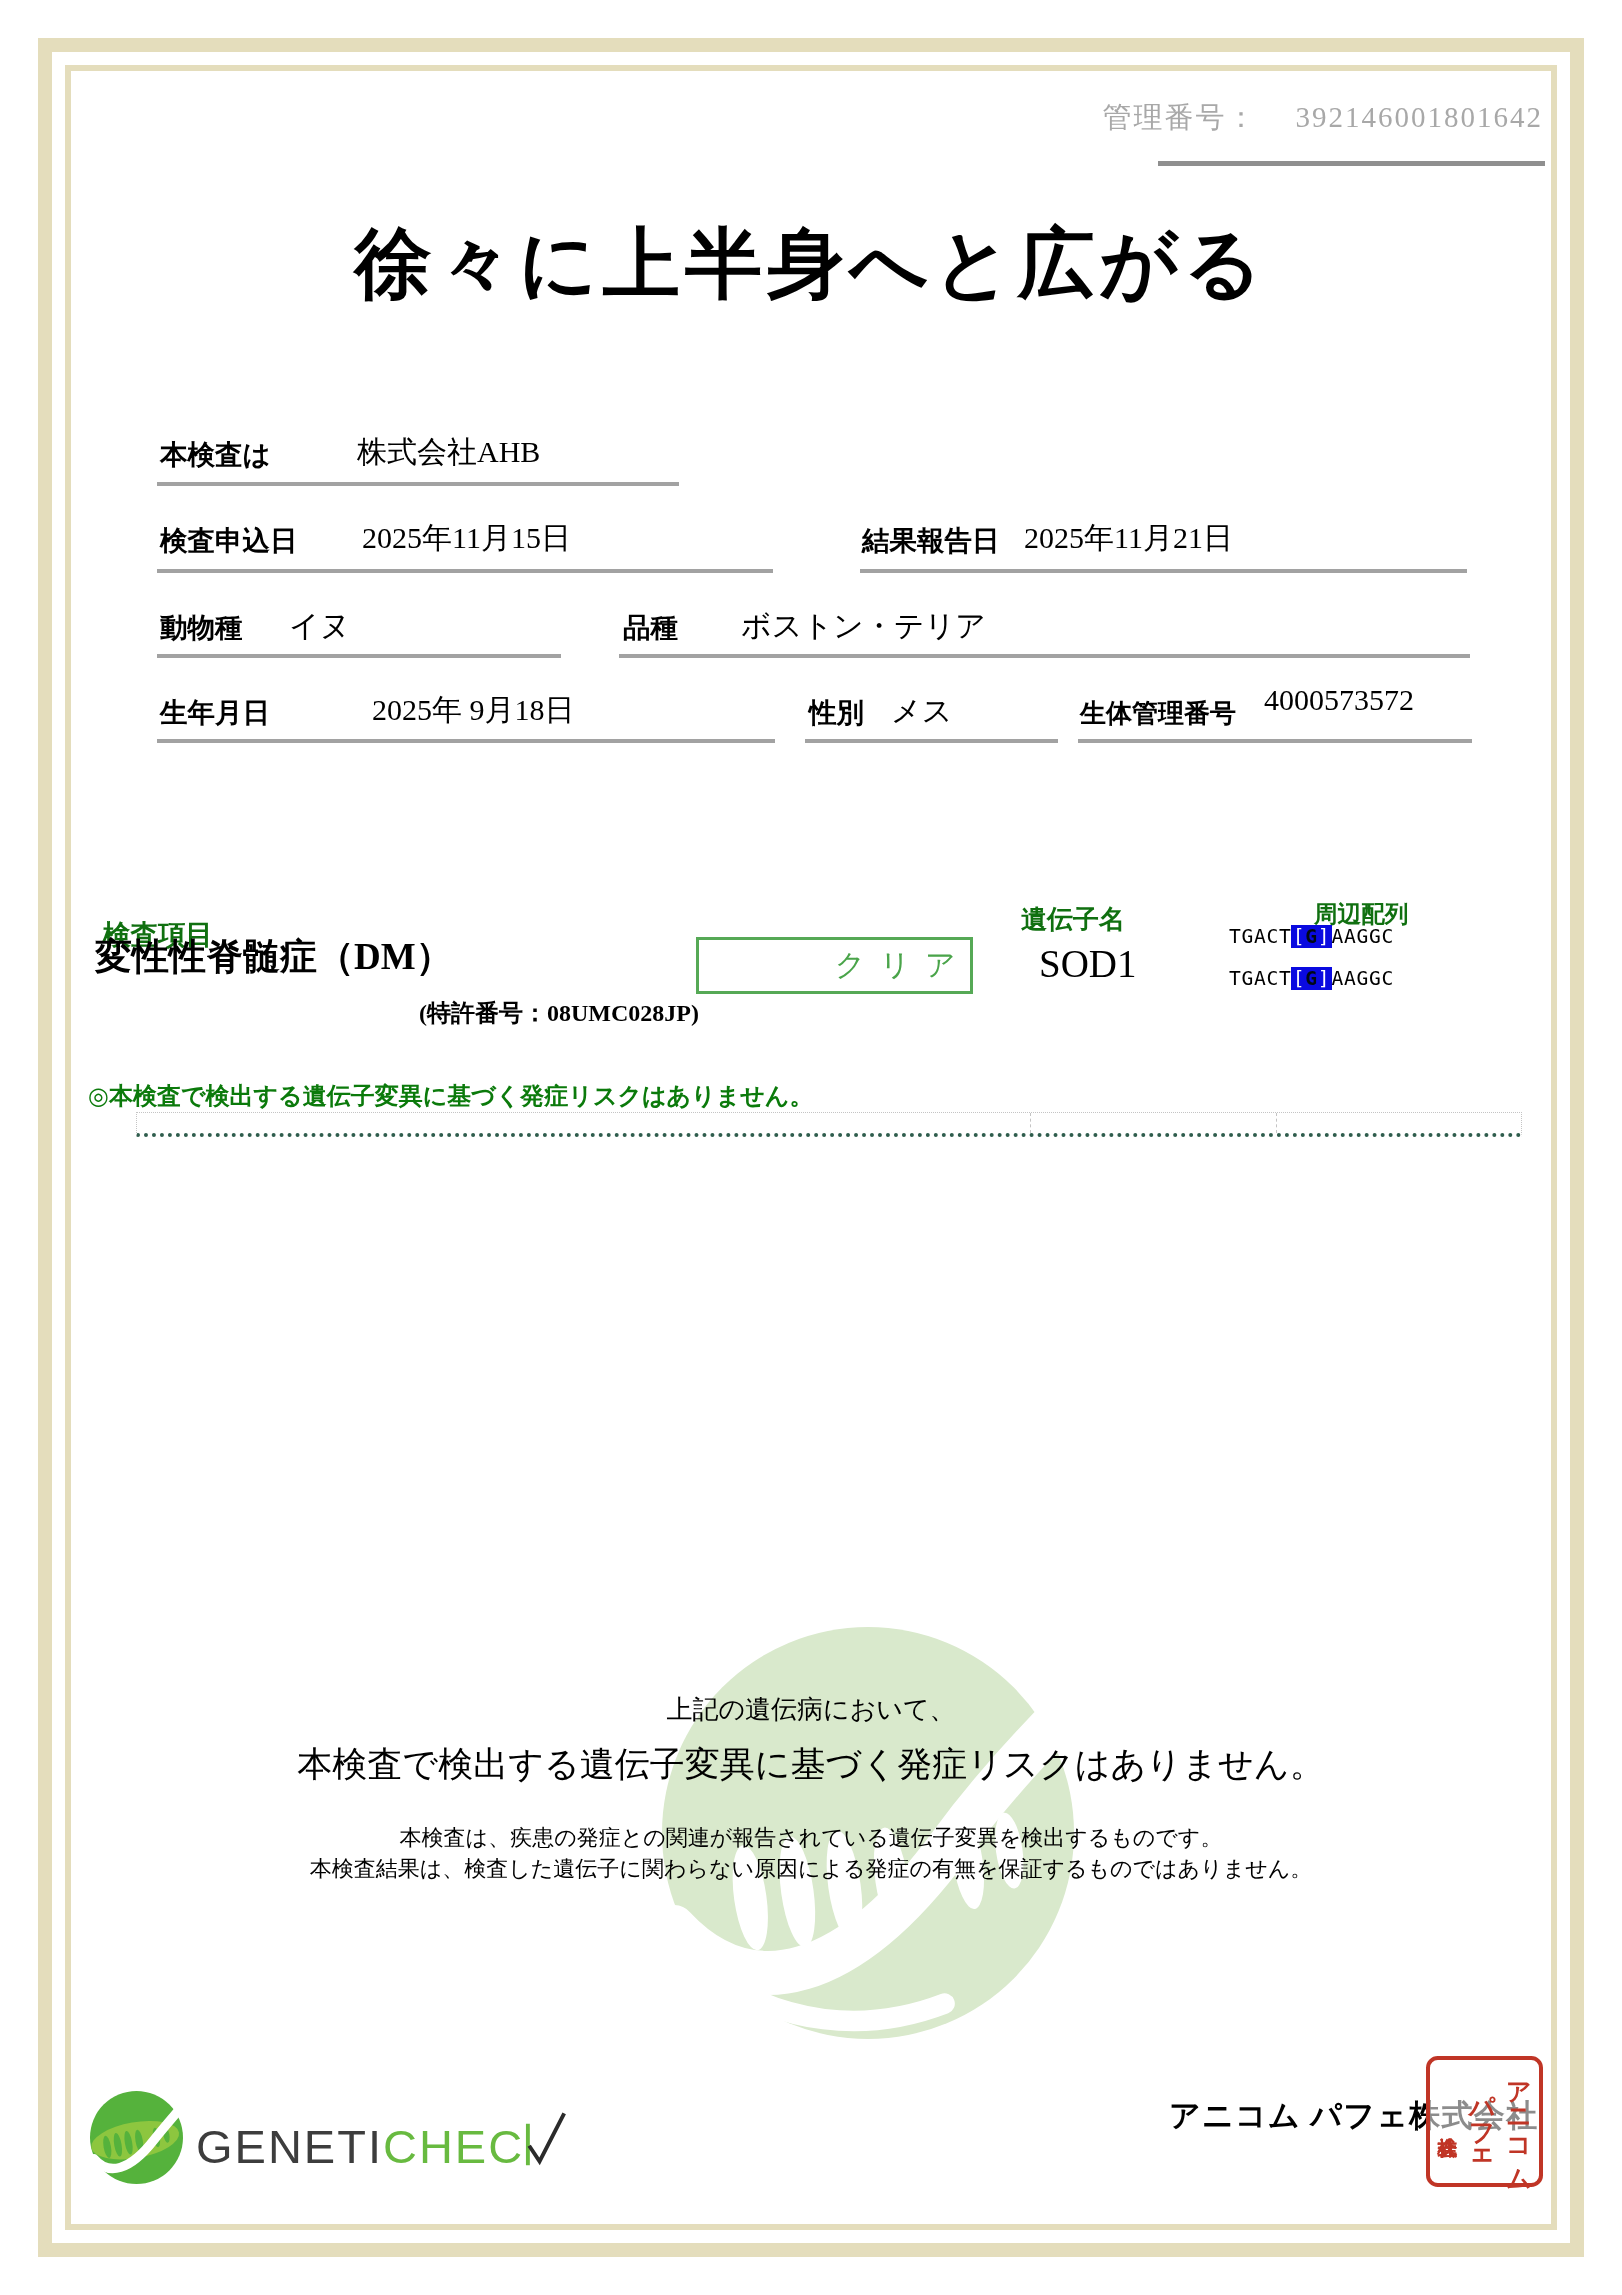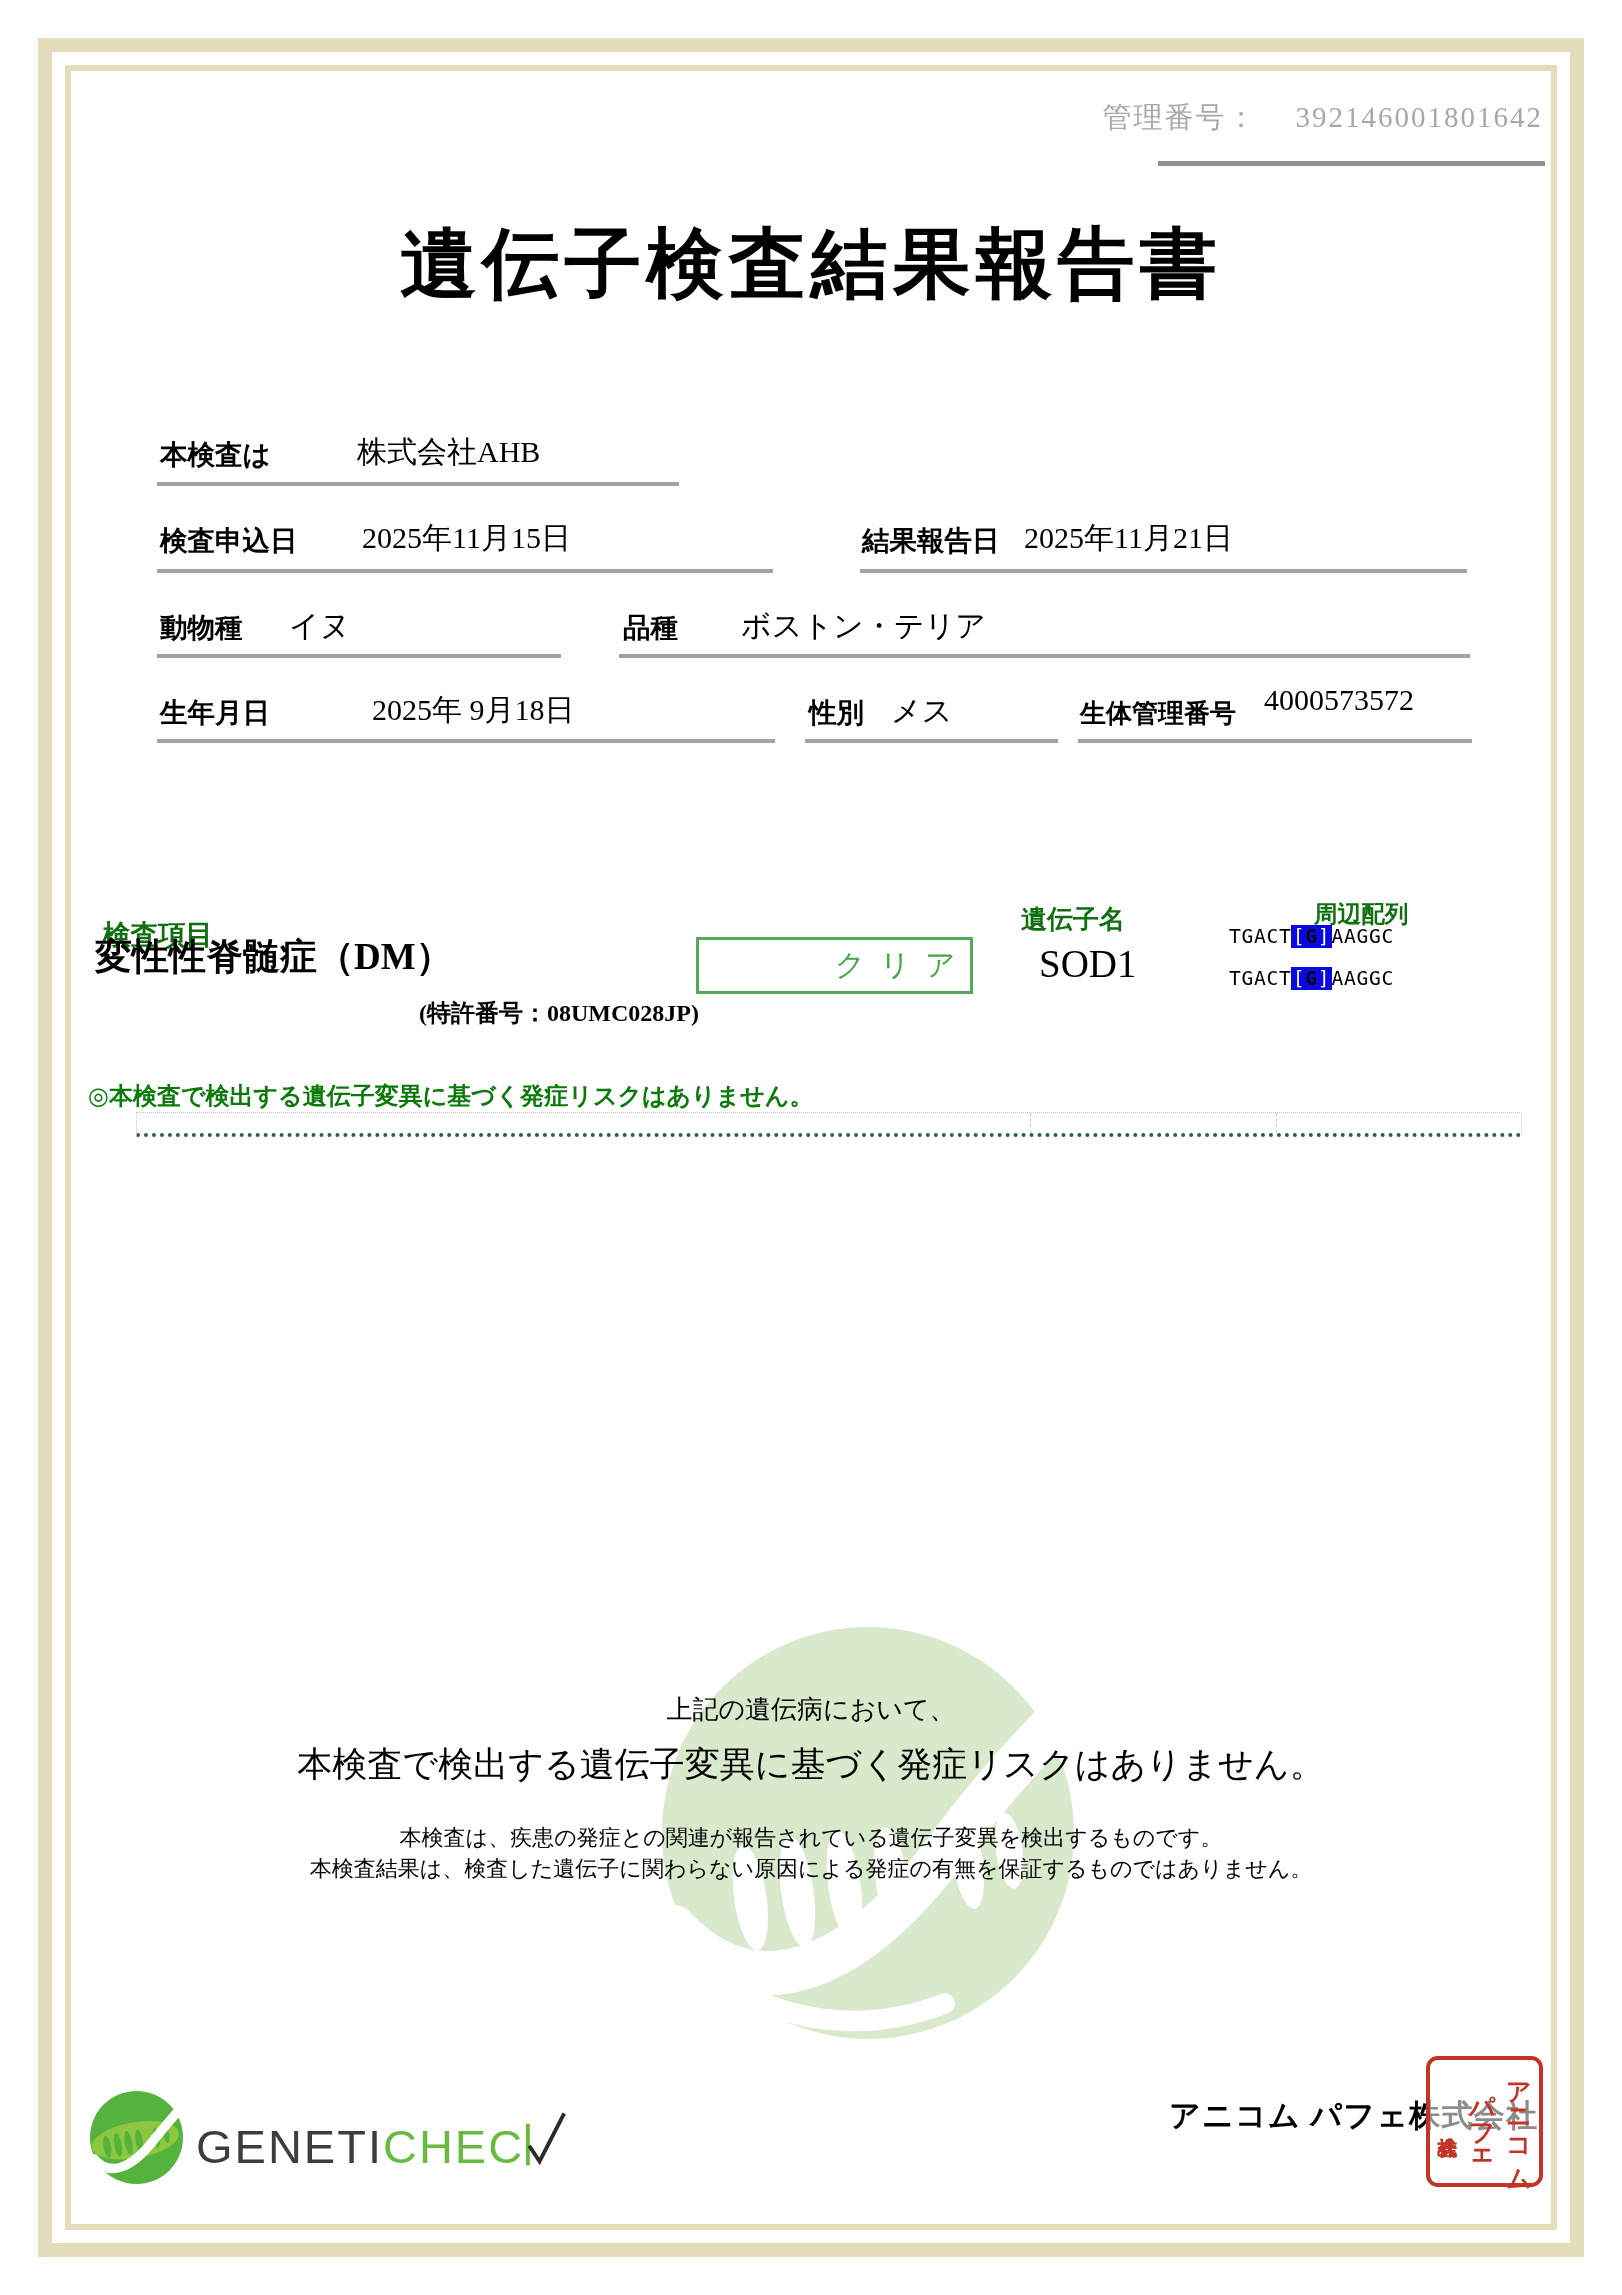--- a/index.html
+++ b/index.html
@@ -87,21 +87,21 @@
     </svg>
   </div>
 
   <div class="abs mgmt fg">
     <span>管理番号：</span>
     <span style="display:inline-block;width:19.6px"></span>
     <span>392146001801642</span>
   </div>
   <div class="abs mgmt-rule fg"></div>
 
-  <div class="abs title fg">遺伝子検査結果報告書</div>
+  <div class="abs title fg">徐々に上半身へと広がる</div>
 
   <div class="abs lbl fg" style="left:160px;top:437px;">本検査は</div>
   <div class="abs val fg" style="left:357px;top:432px;text-align:right;">株式会社AHB</div>
   <div class="abs rule fg" style="left:157px;top:482px;width:522px;"></div>
 
   <div class="abs lbl fg" style="left:160px;top:523px;">検査申込日</div>
   <div class="abs val fg" style="left:362px;top:518px;">2025年11月15日</div>
   <div class="abs lbl fg" style="left:862px;top:523px;">結果報告日</div>
   <div class="abs val fg" style="left:1024px;top:518px;">2025年11月21日</div>
   <div class="abs rule fg" style="left:157px;top:569px;width:616px;"></div>

